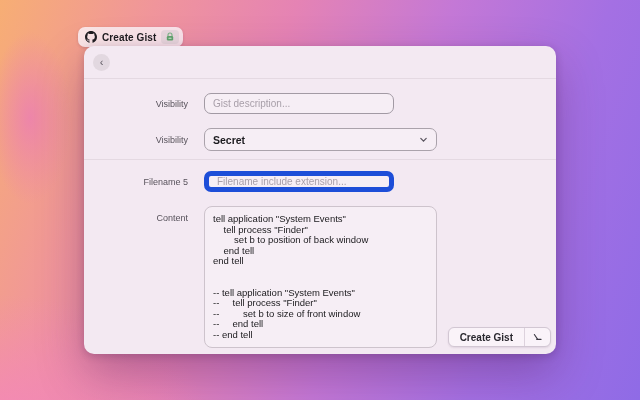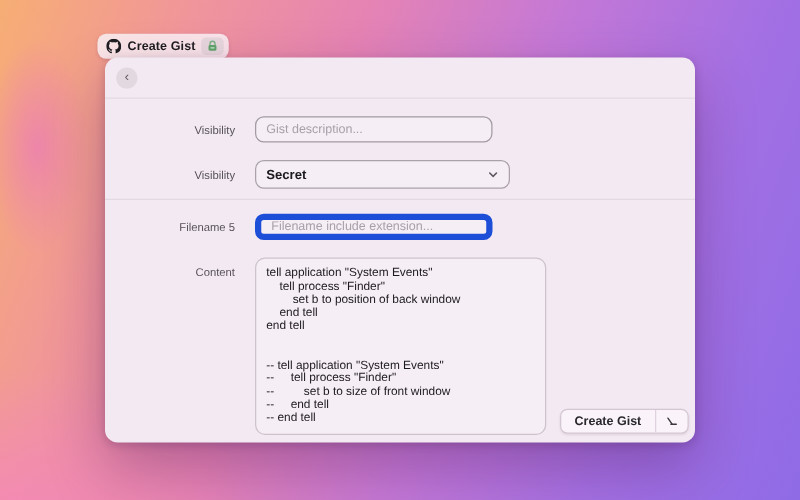--- a/index.html
+++ b/index.html
@@ -57,21 +57,21 @@
     width: 190px; height: 21px; border-radius: 7px;
     background: rgba(255,255,255,0.25);
     font-family: "Liberation Sans", sans-serif;
     font-size: 10px; color: #1c1b1f; padding: 0 8px; outline: none;
   }
   .text-input::placeholder { color: #a89fa9; }
   .b-dark  { border: 1px solid #a29aa4; }
   .b-light { border: 5px solid #1d4ed8; }
 
   .select {
-    width: 204px; height: 23px; border-radius: 7px;
+    width: 233px; height: 23px; border-radius: 7px;
     background: rgba(255,255,255,0.25); border: 1px solid #aaa2ab;
     display: flex; align-items: center; padding: 0 8px; cursor: pointer; gap: 16px;
   }
   .select-value { font-size: 10.5px; font-weight: 700; color: #1c1b1f; flex: 1; }
 
   .content-area {
     width: 233px; height: 142px; border-radius: 8px;
     background: rgba(255,255,255,0.25); border: 1px solid #cdc3cc;
     font-family: "Liberation Sans", sans-serif;
     font-size: 9.5px; line-height: 10.5px; color: #1b1a1d;

